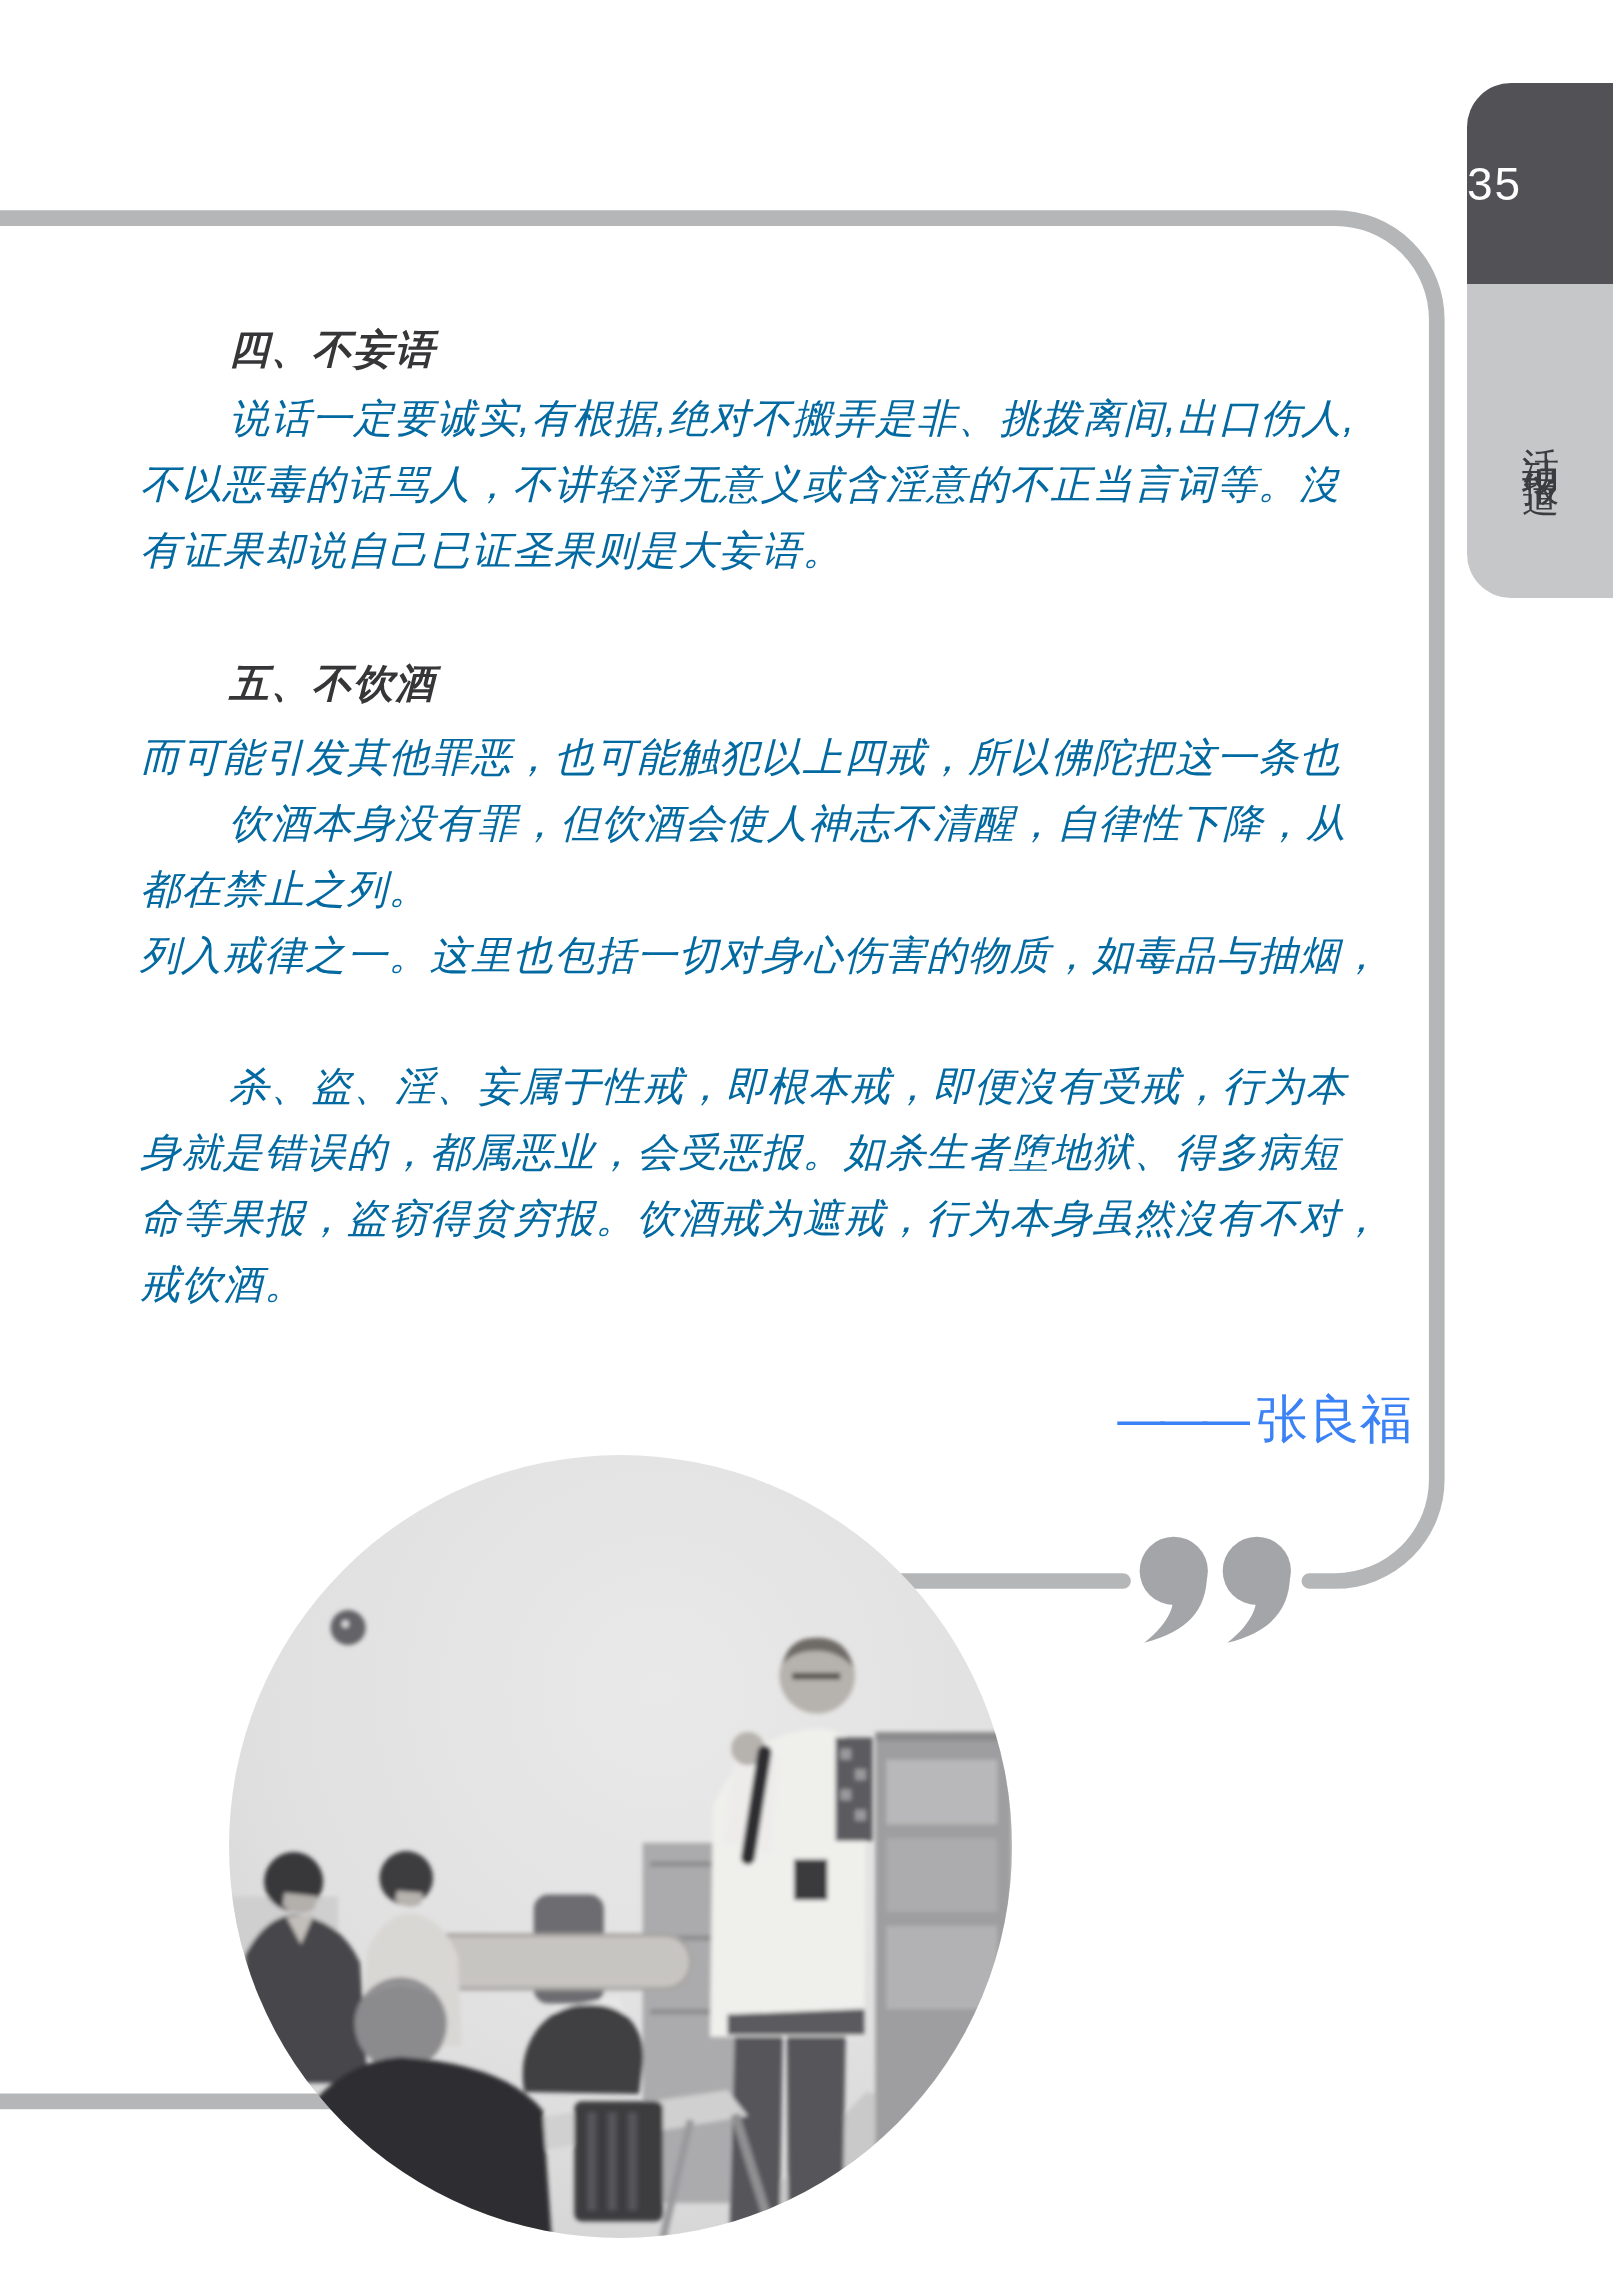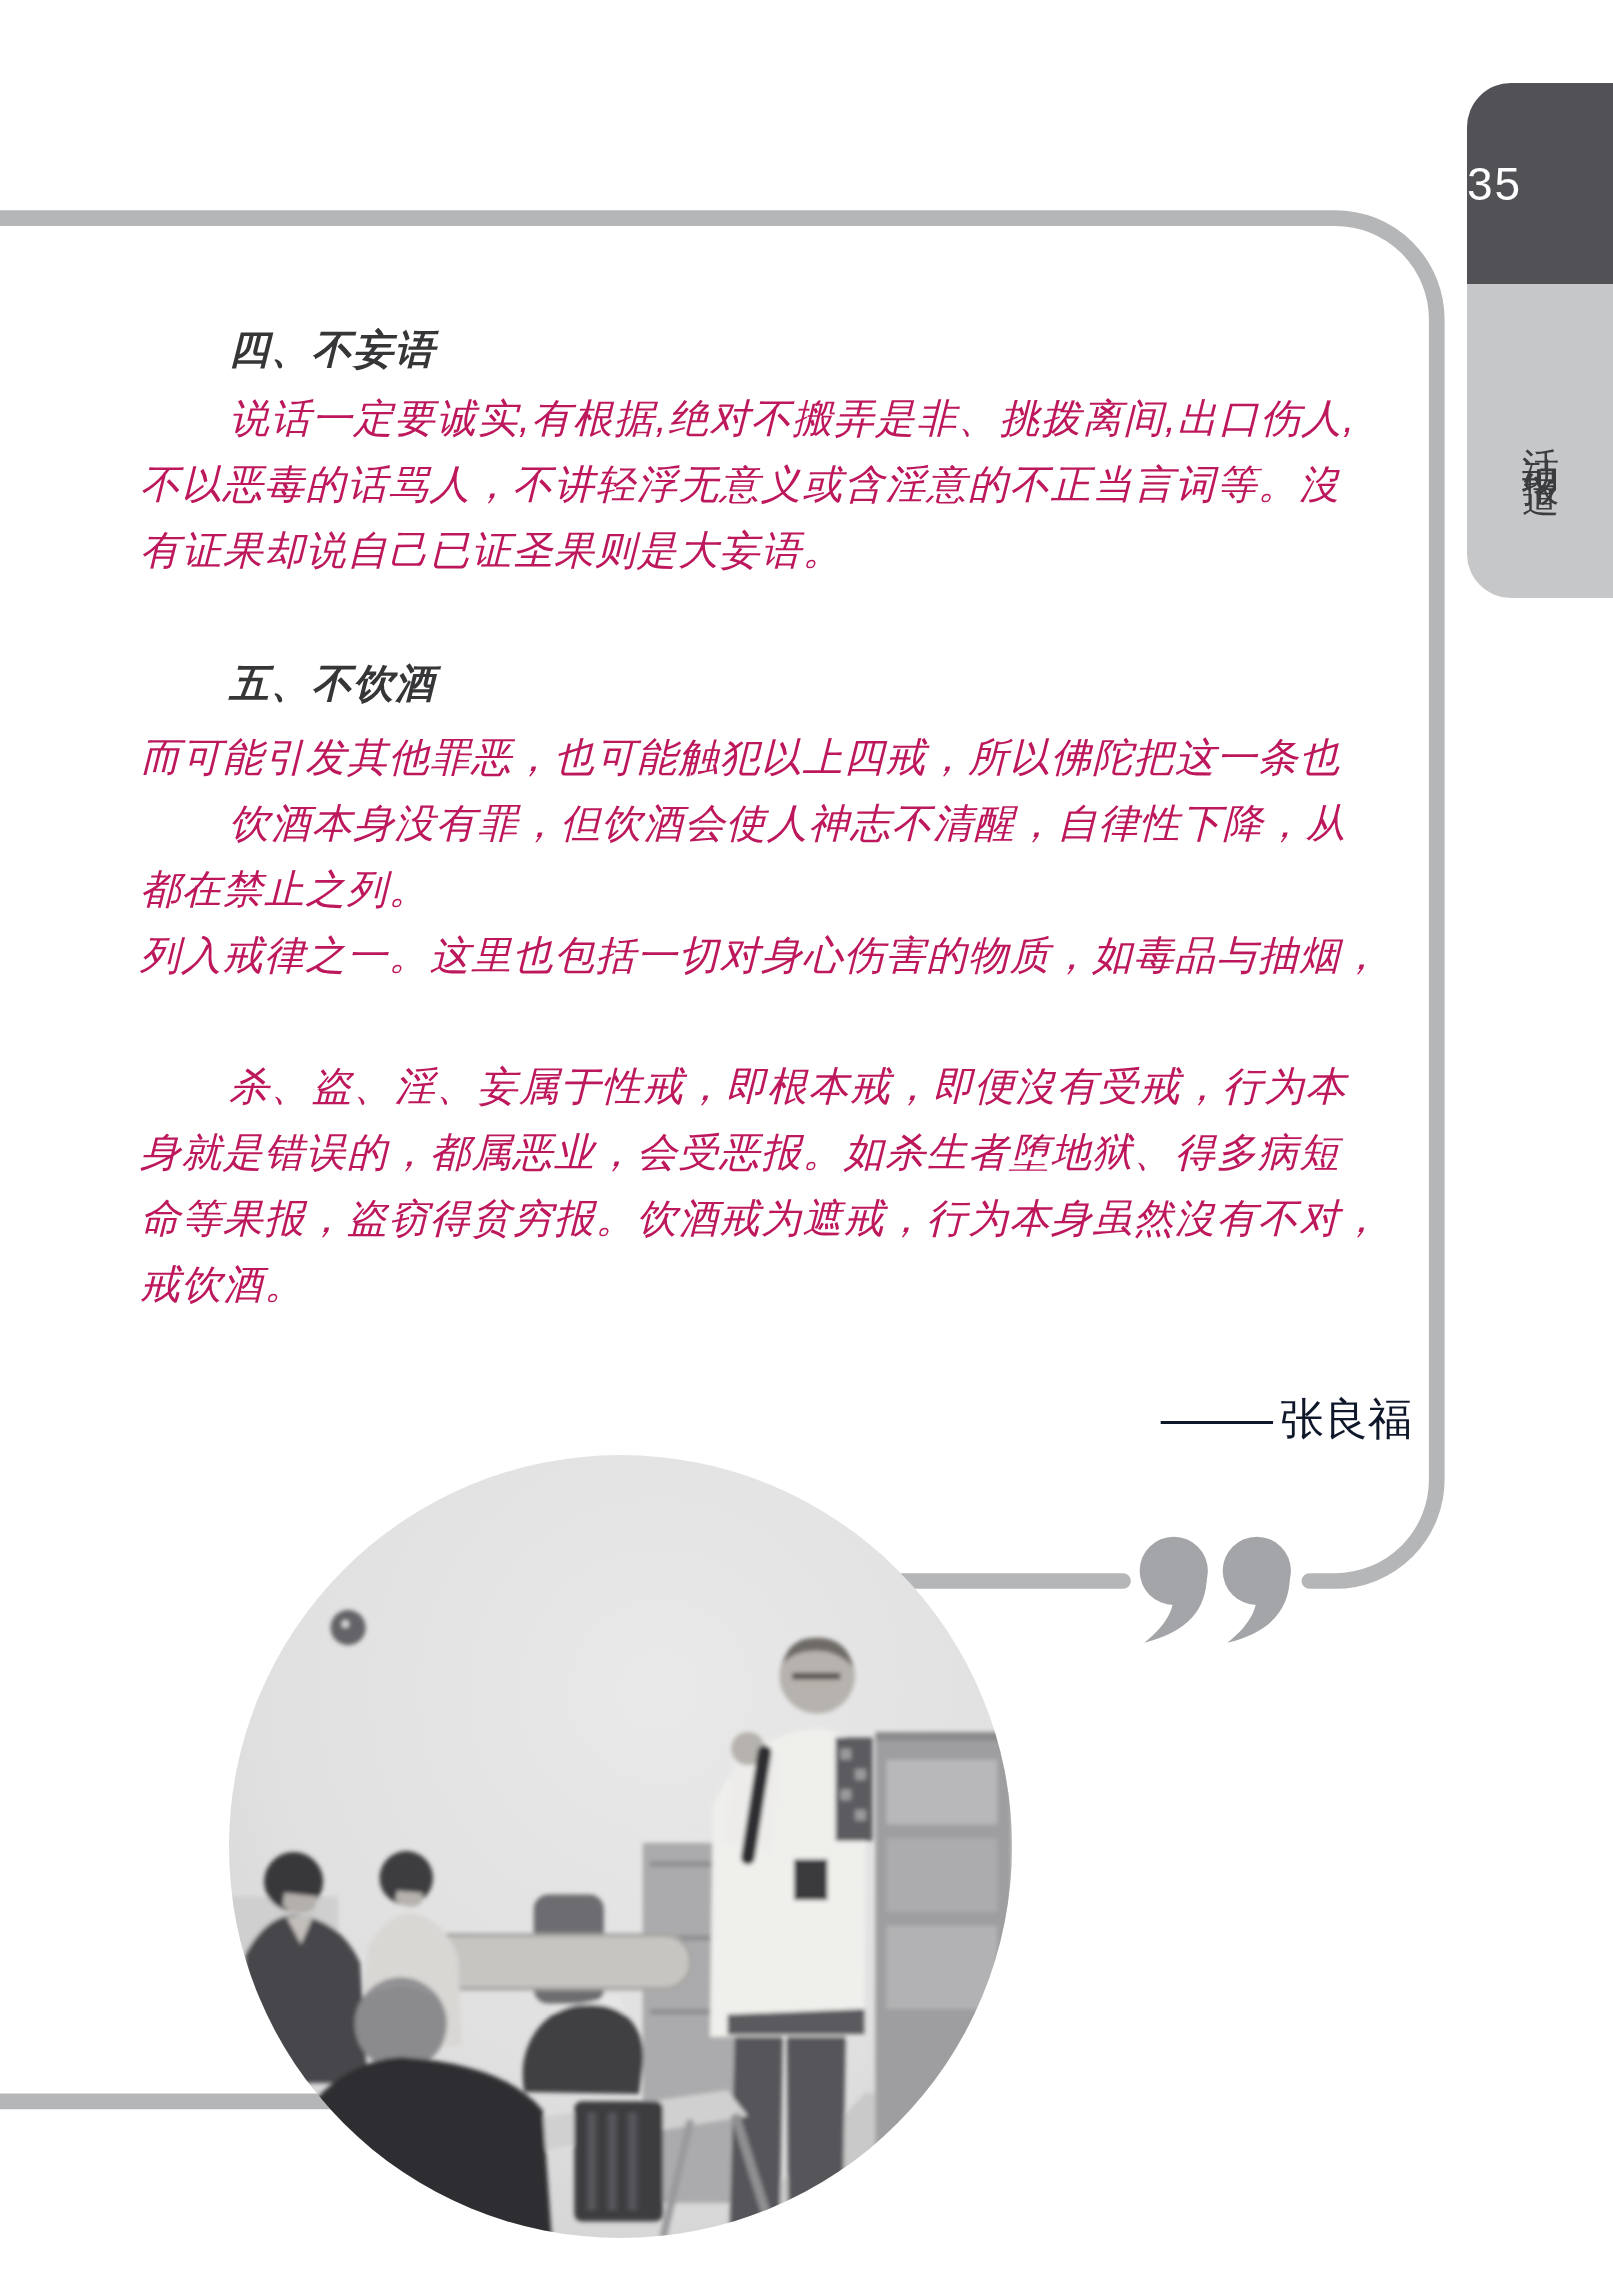--- a/index.html
+++ b/index.html
@@ -13,28 +13,28 @@
             display:flex;align-items:center;justify-content:flex-start;}
   #page-number{color:#ffffff;font-size:46px;font-weight:500;letter-spacing:1.8px;}
   #tab-light{position:absolute;left:1467px;top:284px;width:146px;height:314px;
              background:#c6c7c9;border-radius:0 0 0 44px;
              display:flex;align-items:center;justify-content:center;}
   #section-label{writing-mode:vertical-rl;text-orientation:upright;
                  font-size:37px;color:#3b3c3f;letter-spacing:11px;font-weight:500;}
   
   .tblock{position:absolute;left:140px;width:1237px;font-style:italic;}
   .line{height:66px;line-height:66px;font-size:40px;letter-spacing:1.4px;
-        color:#be185d;white-space:nowrap;}
+        color:#0369a1;white-space:nowrap;}
   .heading .line{font-weight:bold;color:#363638;}
   .indent{text-indent:89px;}
   #h1{top:316px;} #p1{top:385px;} #h2{top:650px;} #p2{top:724px;} #p3{top:1053px;}
   
   #attribution{position:absolute;top:1386px;right:201px;height:66px;line-height:66px;
                font-family:"DejaVu Serif","Liberation Serif",serif;
-               font-size:44px;color:#0f172a;white-space:nowrap;}
+               font-size:52px;color:#3b82f6;white-space:nowrap;}
   #attribution .dash{letter-spacing:-0.18em;margin-right:13px;}
   
   #photo{position:absolute;left:229px;top:1455px;width:783px;height:783px;}
 </style>
 </head>
 <body>
 
 <div id="page">
 
   <svg id="frame-svg" viewBox="0 0 1748 2480" xmlns="http://www.w3.org/2000/svg">

